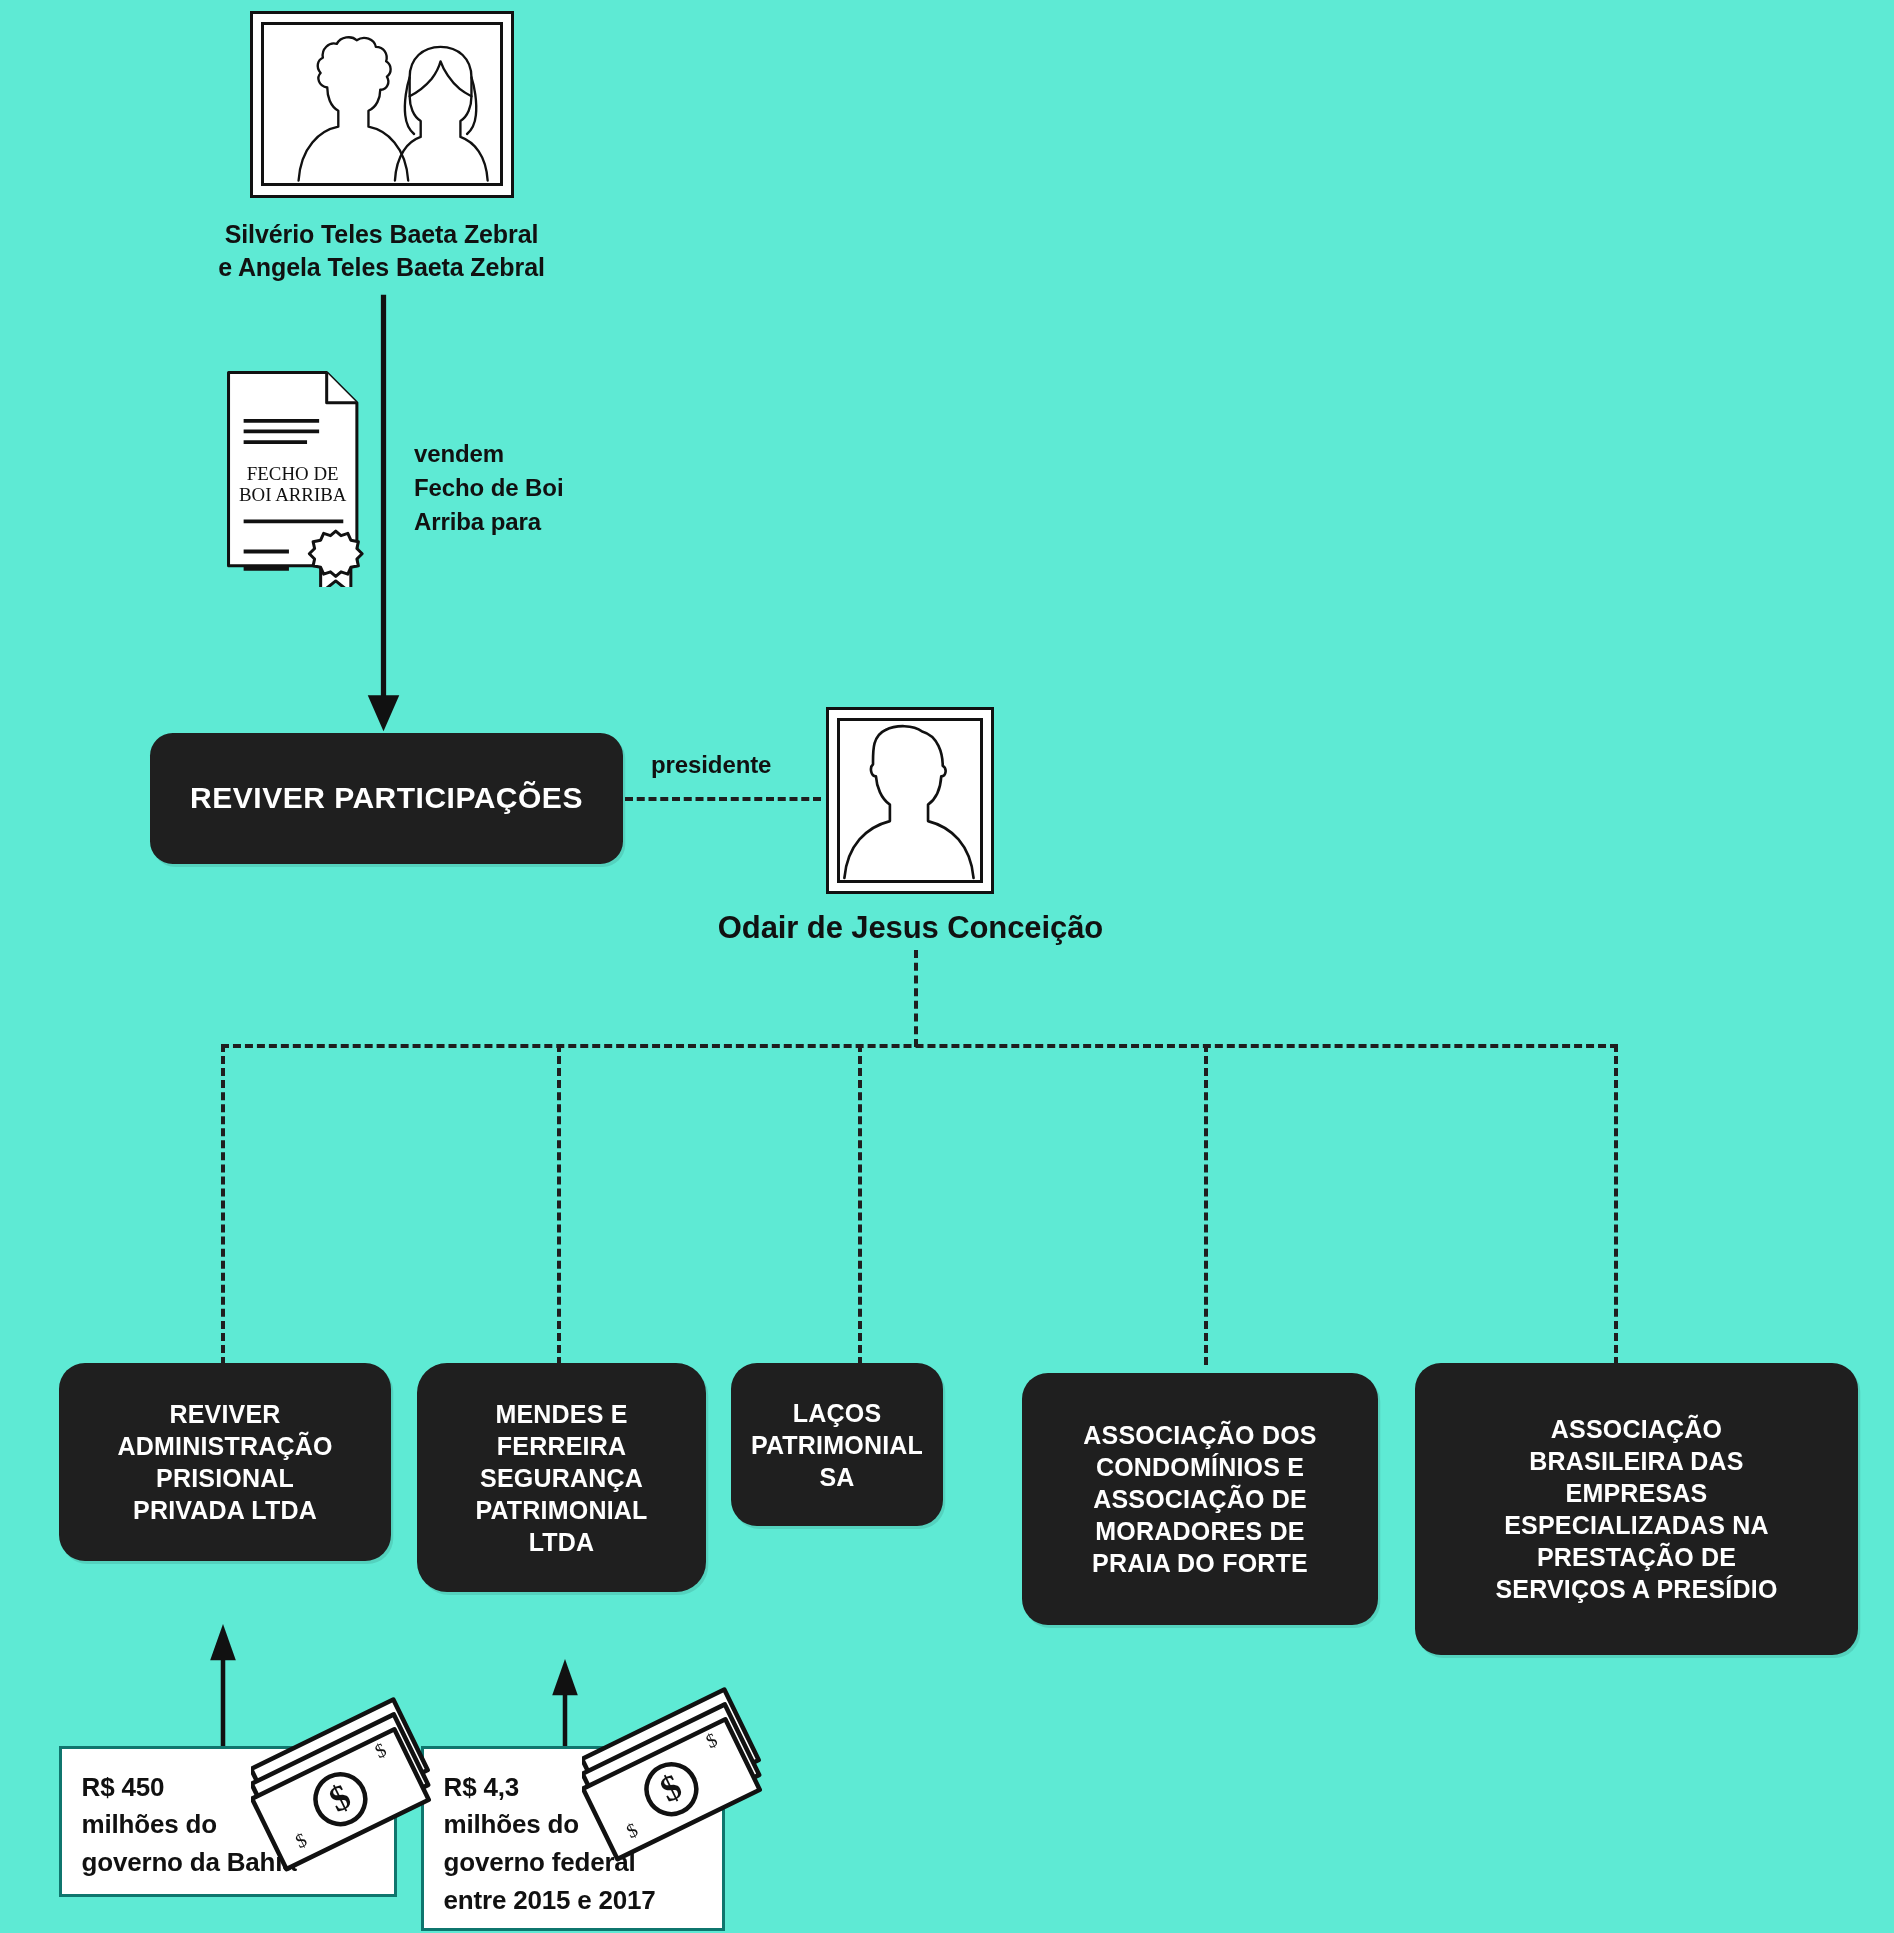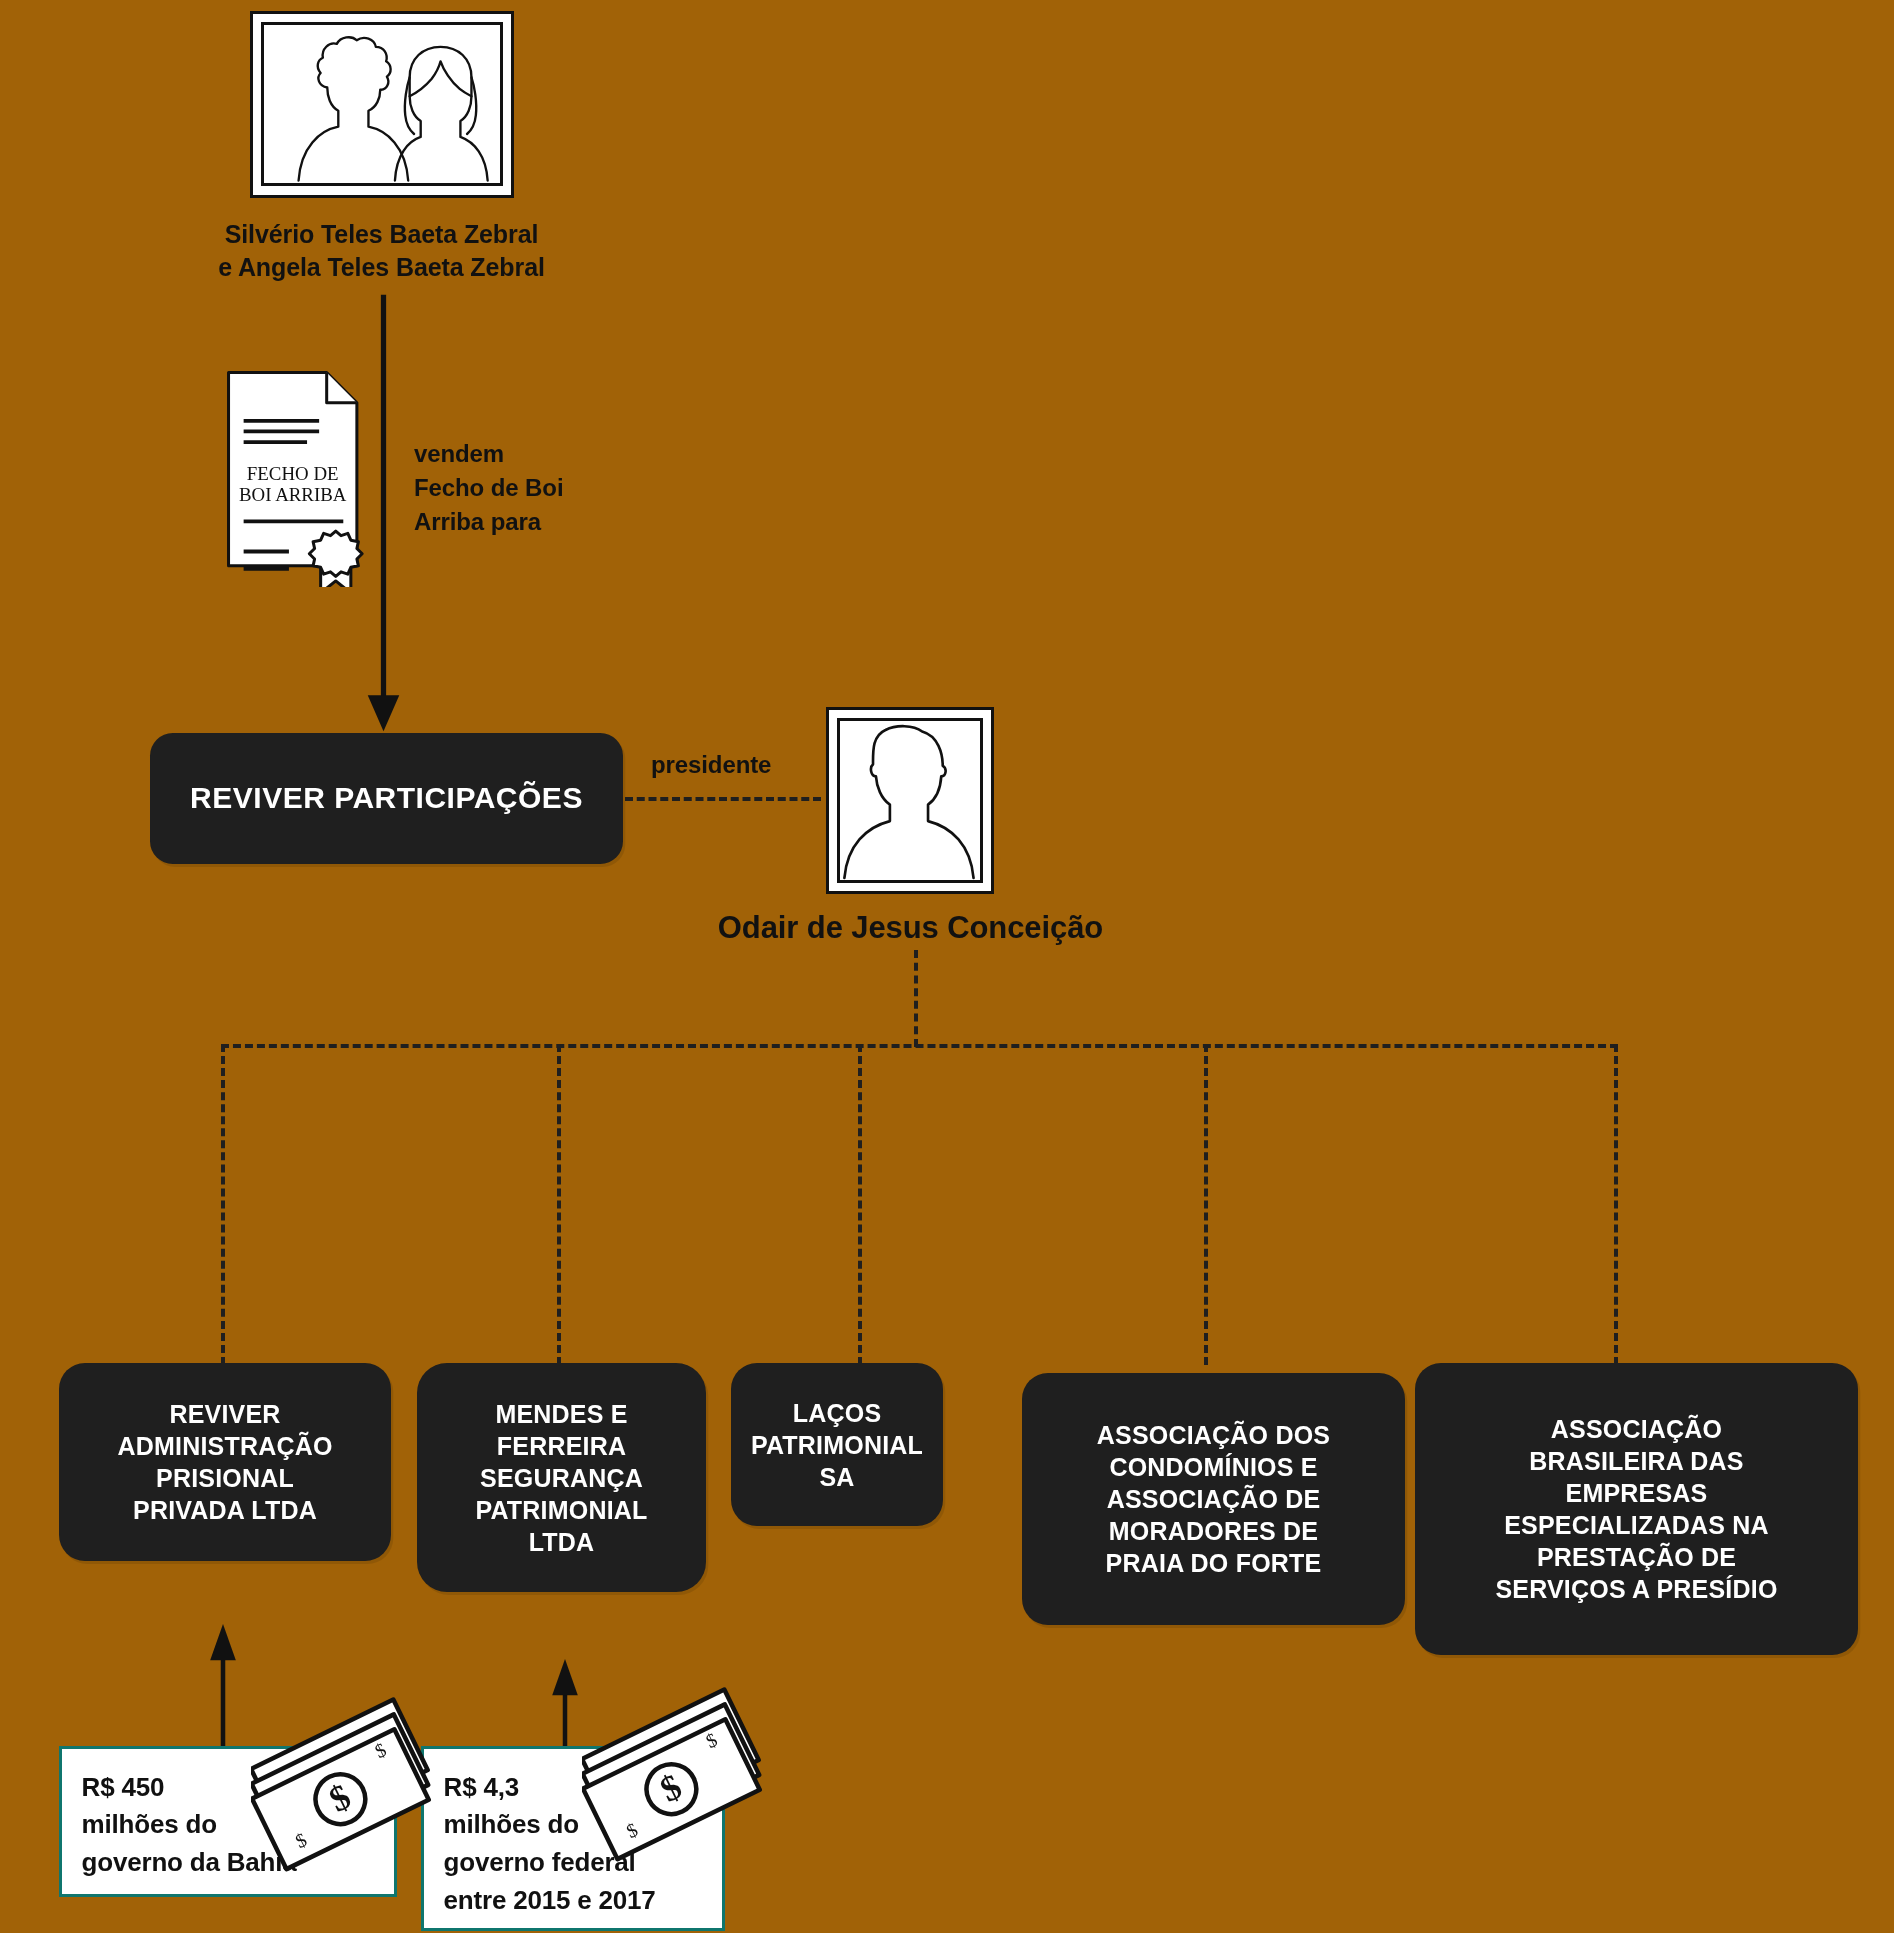--- a/index.html
+++ b/index.html
@@ -7,21 +7,21 @@
     padding: 0;
     background: #ffffff;
   }
   body {
     font-family: "Liberation Sans", sans-serif;
   }
   #stage {
     position: relative;
     width: 1895px;
     height: 1933px;
-    background: #a16207;
+    background: #5eead4;
     overflow: hidden;
   }
   .abs { position: absolute; }
 
   
   .photo-frame {
     border: 3.8px solid #111111;
     background: #ffffff;
     box-sizing: border-box;
     padding: 8.3px;
@@ -243,21 +243,21 @@
   </div>
 
   <div class="abs node node-leaf" style="left:731px; top:1363px; width:212px; height:163px;">
     <div>
       <div>LAÇOS</div>
       <div>PATRIMONIAL</div>
       <div>SA</div>
     </div>
   </div>
 
-  <div class="abs node node-leaf" style="left:1022px; top:1373px; width:383px; height:252px;">
+  <div class="abs node node-leaf" style="left:1022px; top:1373px; width:356px; height:252px;">
     <div>
       <div>ASSOCIAÇÃO DOS</div>
       <div>CONDOMÍNIOS E</div>
       <div>ASSOCIAÇÃO DE</div>
       <div>MORADORES DE</div>
       <div>PRAIA DO FORTE</div>
     </div>
   </div>
 
   <div class="abs node node-leaf" style="left:1415px; top:1363px; width:443px; height:292px;">

